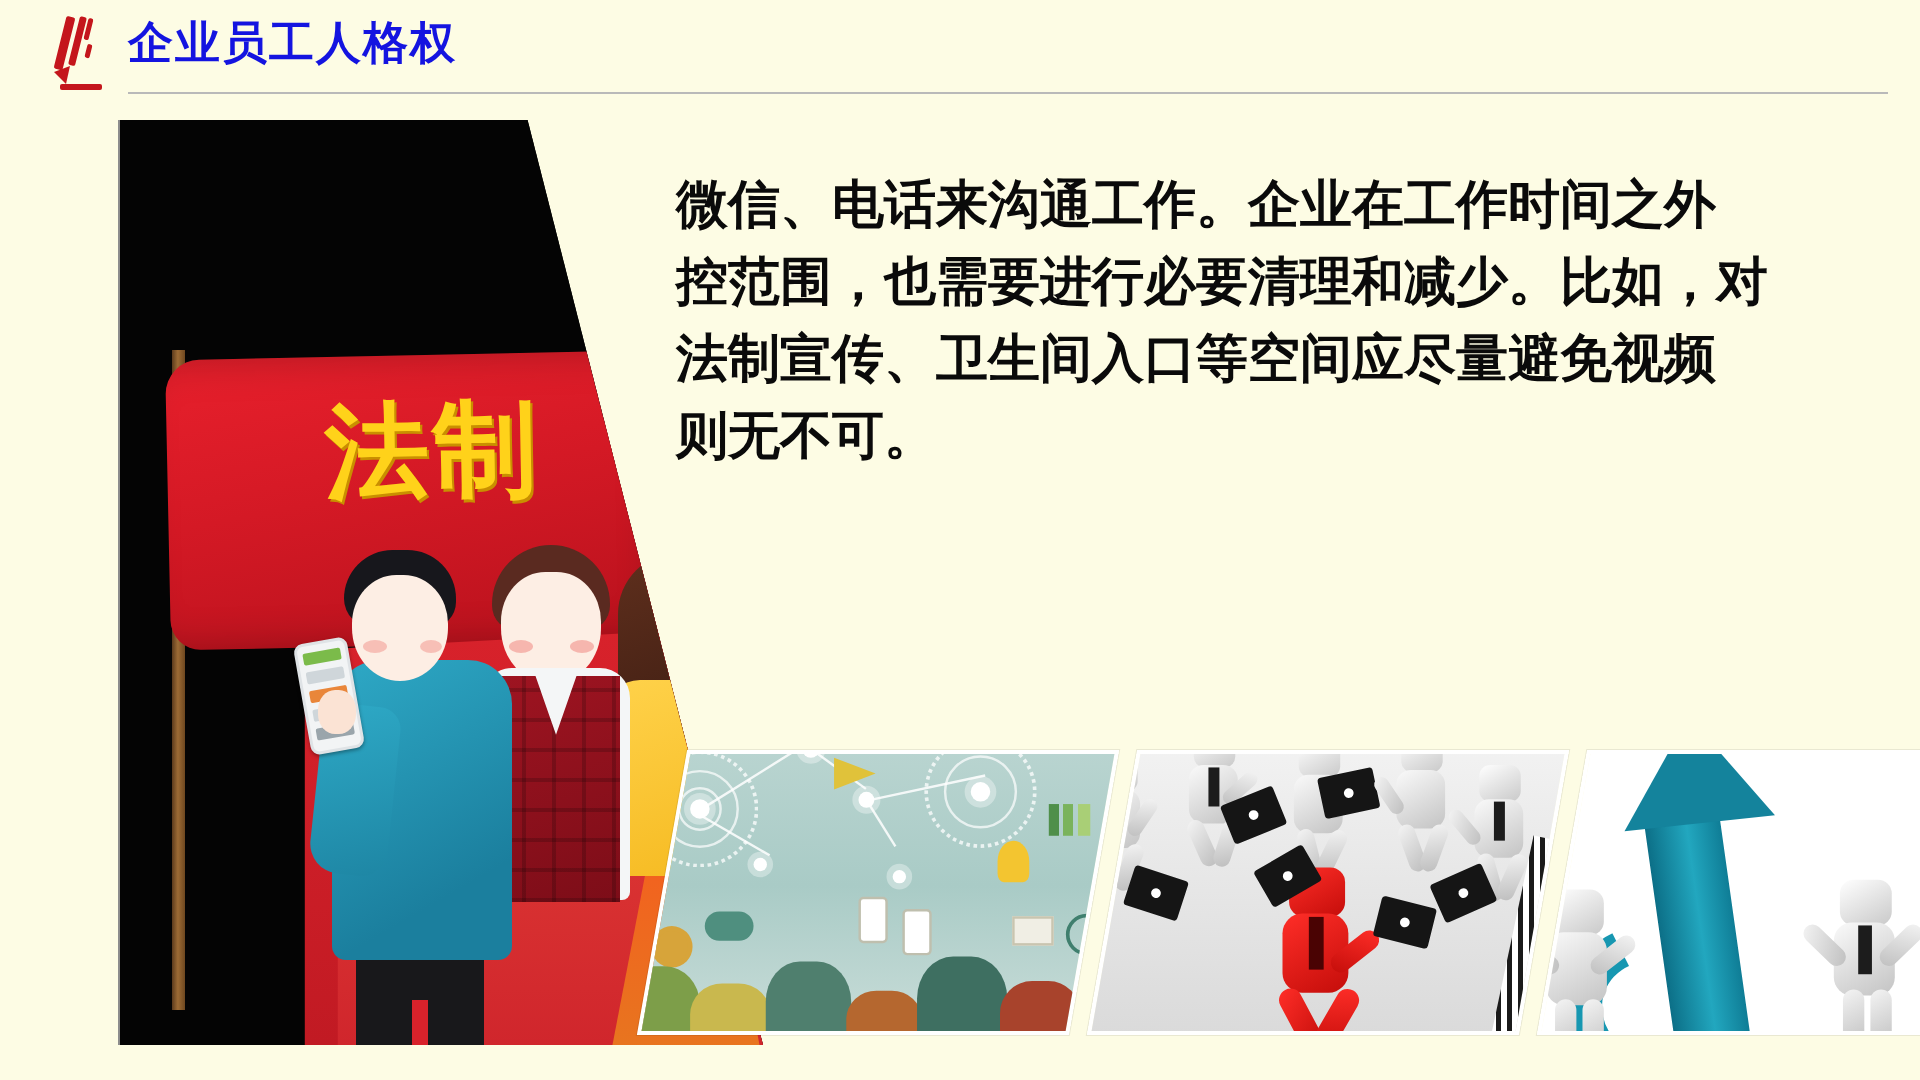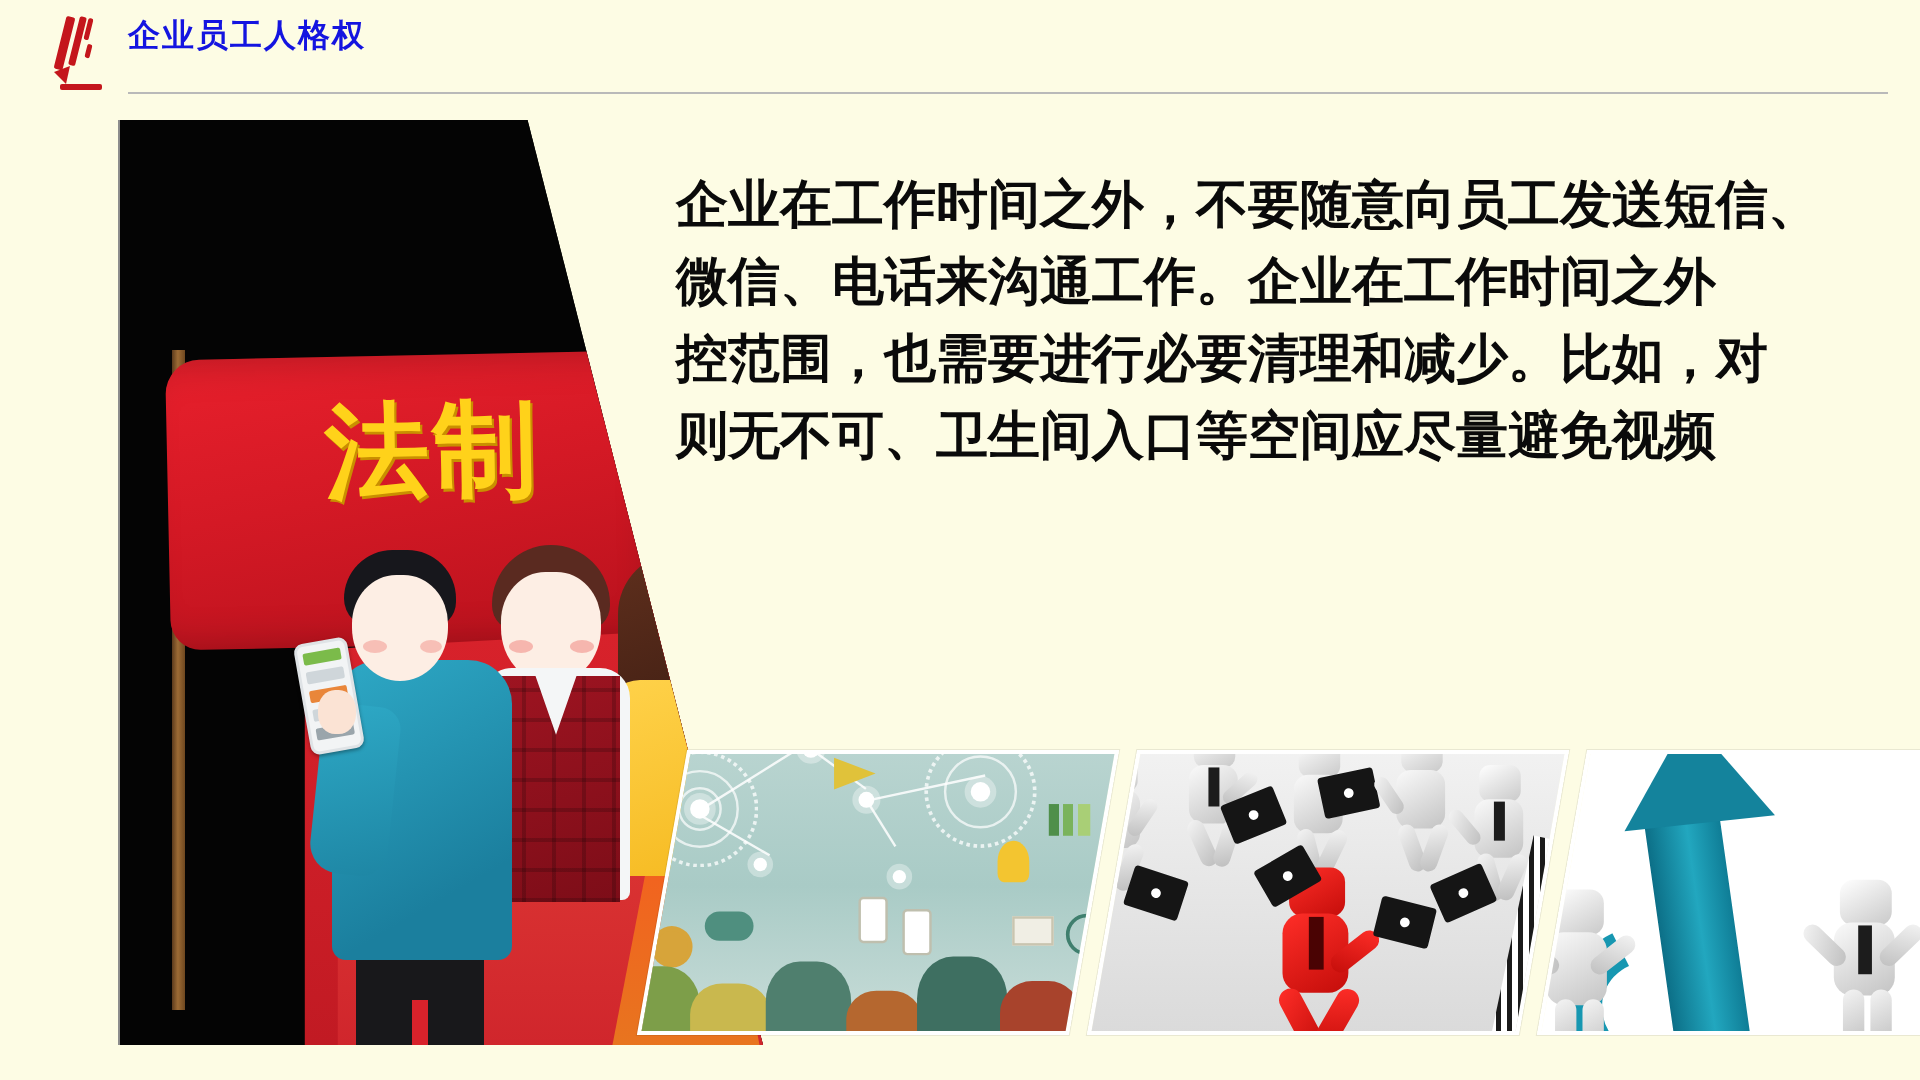--- a/index.html
+++ b/index.html
@@ -10,21 +10,21 @@
     font-family:"DejaVu Sans","Liberation Sans",sans-serif;
     position:relative;
   }
   #slide { position:absolute; inset:0; background:#fdfce4; }
 
   
   .header { position:absolute; left:0; top:0; width:1920px; height:100px; }
   .pencil-icon { position:absolute; left:40px; top:14px; width:70px; height:78px; }
   .title {
     position:absolute; left:128px; top:18px;
-    font-size:32px; font-weight:bold; color:#1414e0;
+    font-size:45px; font-weight:bold; color:#1414e0;
     letter-spacing:2px; line-height:1.1; white-space:nowrap;
   }
   .header-rule {
     position:absolute; left:128px; top:92px; width:1760px; height:2px;
     background:#b9b9b9;
   }
 
   
   .left-art {
     position:absolute; left:118px; top:120px; width:645px; height:925px;
@@ -310,24 +310,24 @@
           <i></i>
           <i></i>
         </div>
       <div class="fig-blue-hand"></div>
 
     </div>
   </div>
 
 
   <div class="body-text">
-    <p>企业在工作时间之外，不要随意向员工发送短信、</p>
     <p>微信、电话来沟通工作。企业在工作时间之外</p>
     <p>控范围，也需要进行必要清理和减少。比如，对</p>
-    <p>则无不可、卫生间入口等空间应尽量避免视频</p>
+    <p>法制宣传、卫生间入口等空间应尽量避免视频</p>
+    <p>则无不可。</p>
   </div>
 
   <div class="strip">
 
     <div class="panel panel-1">
       <div class="inner">
         <div class="net-bg"></div>
 
         <div class="net-dotring" style="left:18px;  top:22px;  width:96px;  height:96px;"></div>
         <div class="net-ring" style="left:34px;  top:38px;  width:64px;  height:64px;"></div>

